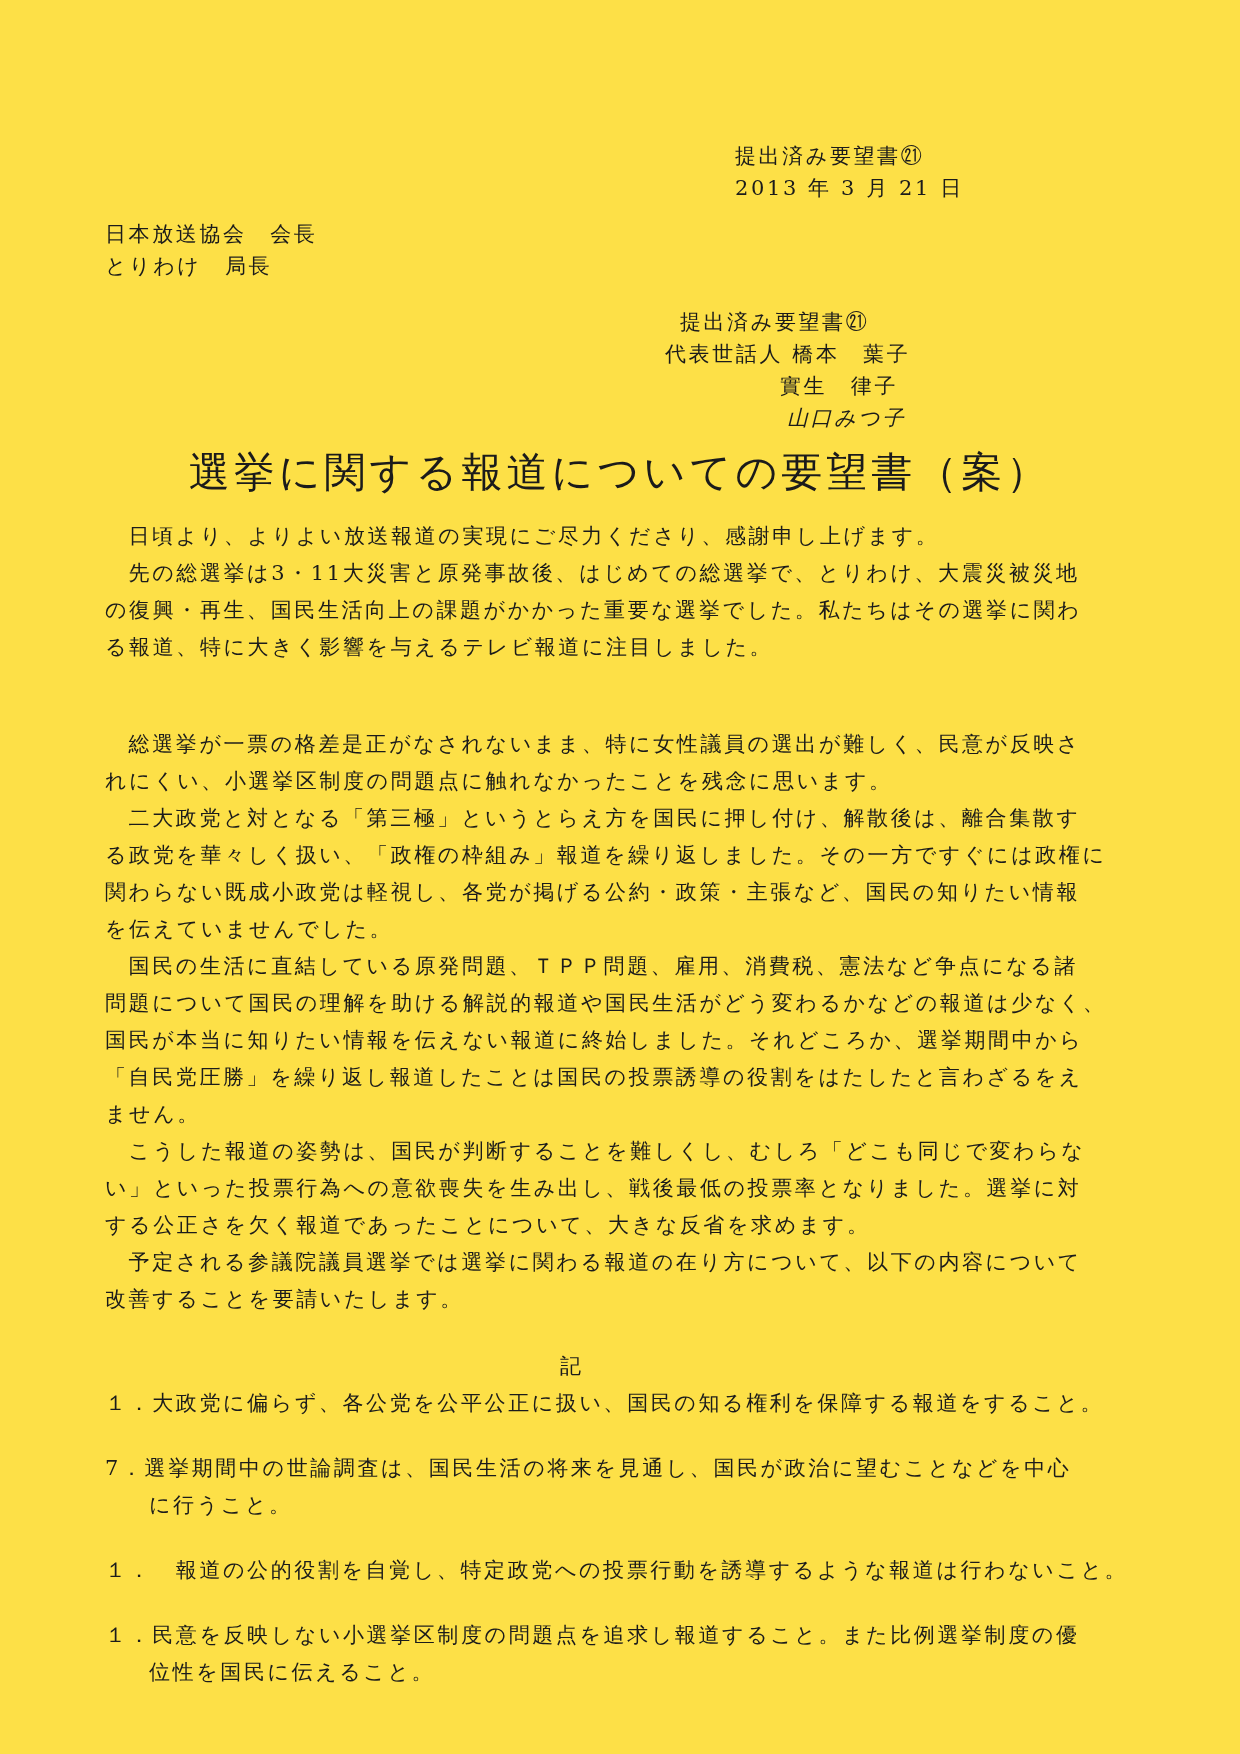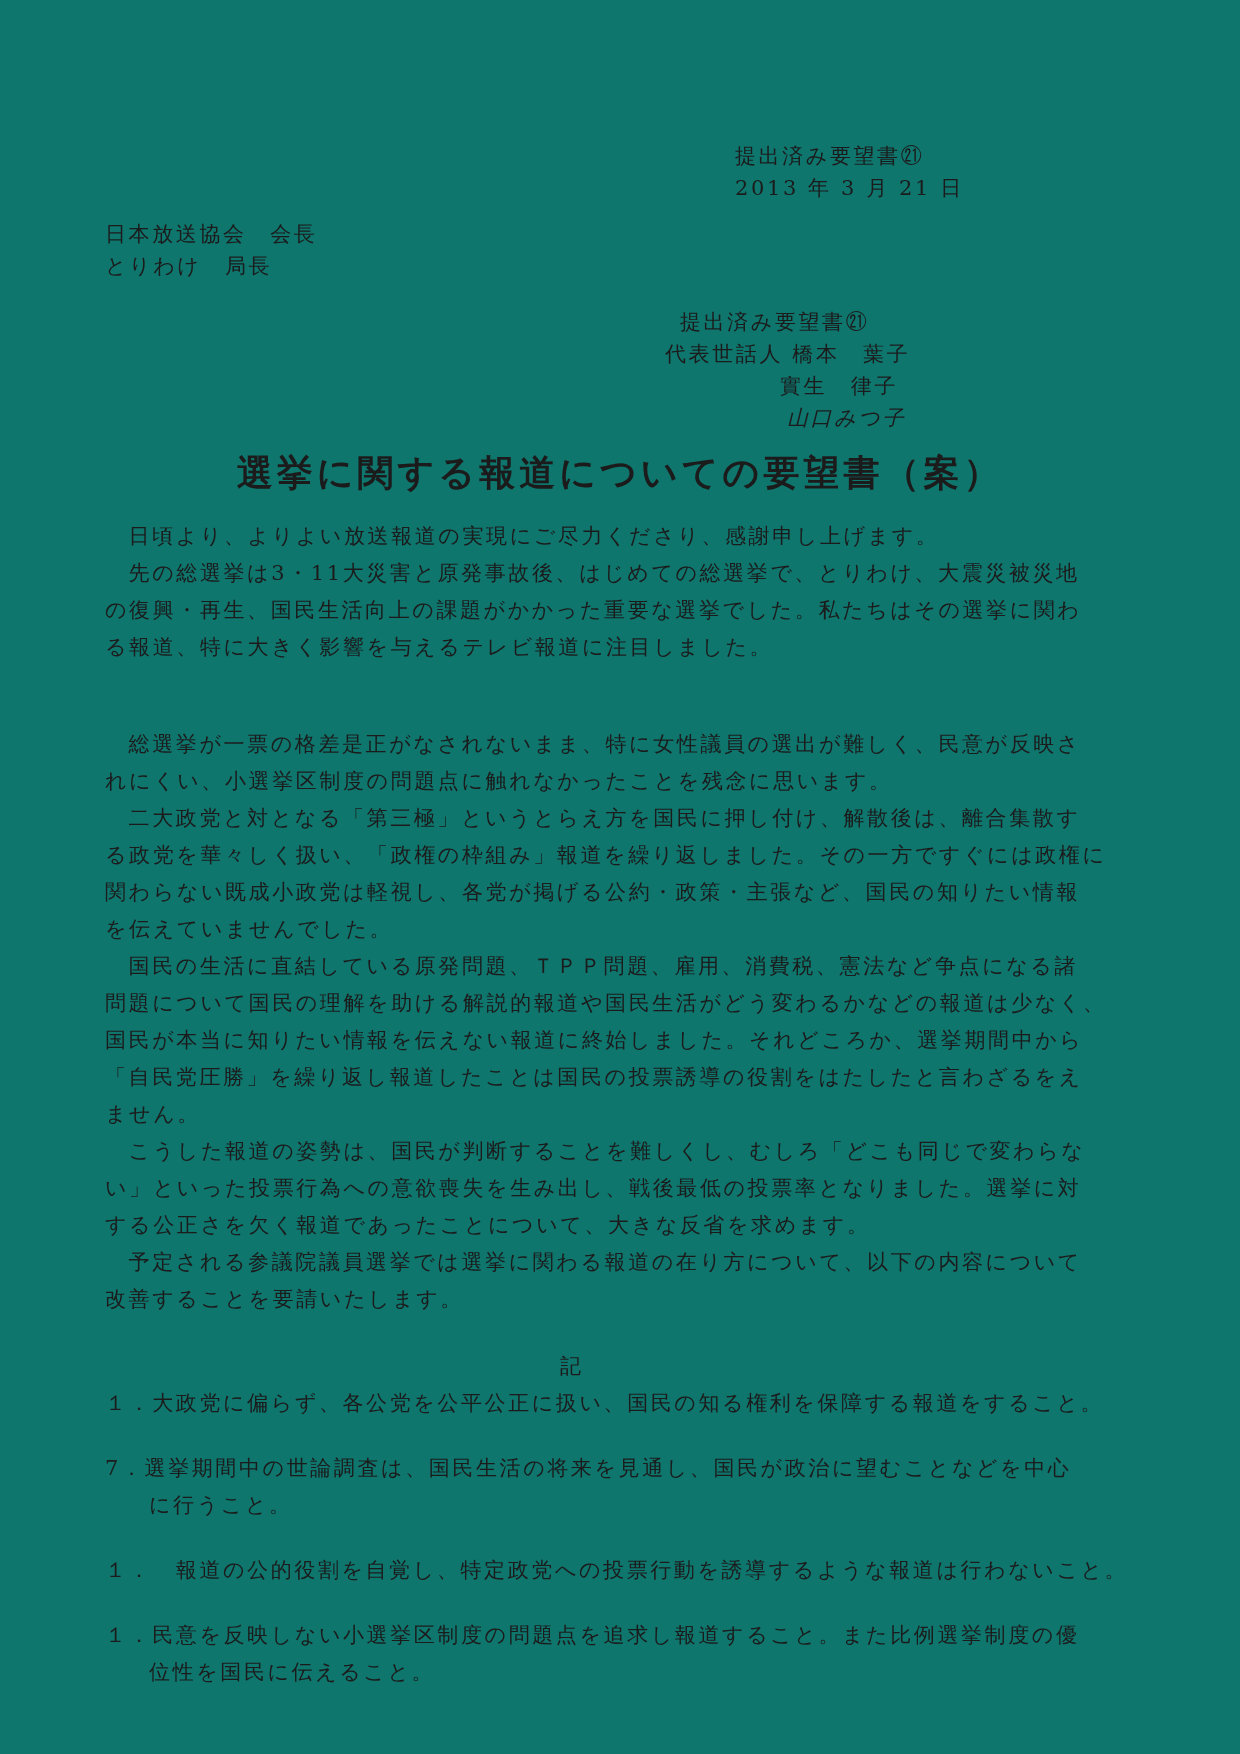--- a/index.html
+++ b/index.html
@@ -6,21 +6,21 @@
     margin: 0;
     padding: 0;
     background: #ffffff;
   }
   .page {
     position: relative;
     width: 1240px;
     height: 1754px;
     box-sizing: border-box;
     padding: 140px 105px 0 105px;
-    background: #0f766e;
+    background: #fde047;
     color: #1b1b1b;
     font-family: "DejaVu Serif", "Liberation Serif", serif;
     font-size: 21px;
     letter-spacing: 2.6px;
     line-height: 37px;
     overflow: hidden;
   }
   .hdr {
     line-height: 32px;
   }
@@ -35,22 +35,22 @@
     margin-top: 24px;
     margin-left: 560px;
     width: max-content;
   }
   .sender-org { padding-left: 15px; }
   .sender-name2 { padding-left: 115px; }
   .sender-name3 { padding-left: 122px; font-style: italic; }
   .doc-title {
     margin: 16px 0 0 0;
     text-align: center;
-    font-size: 36px;
-    font-weight: 700;
+    font-size: 41px;
+    font-weight: 400;
     letter-spacing: 4px;
     line-height: 44px;
   }
   .doc-text { white-space: pre-line; }
   .para-1 { margin-top: 24px; }
   .para-2 { margin-top: 60px; }
   .para-3 { }
   .note-heading {
     margin-top: 30px;
     width: max-content;

